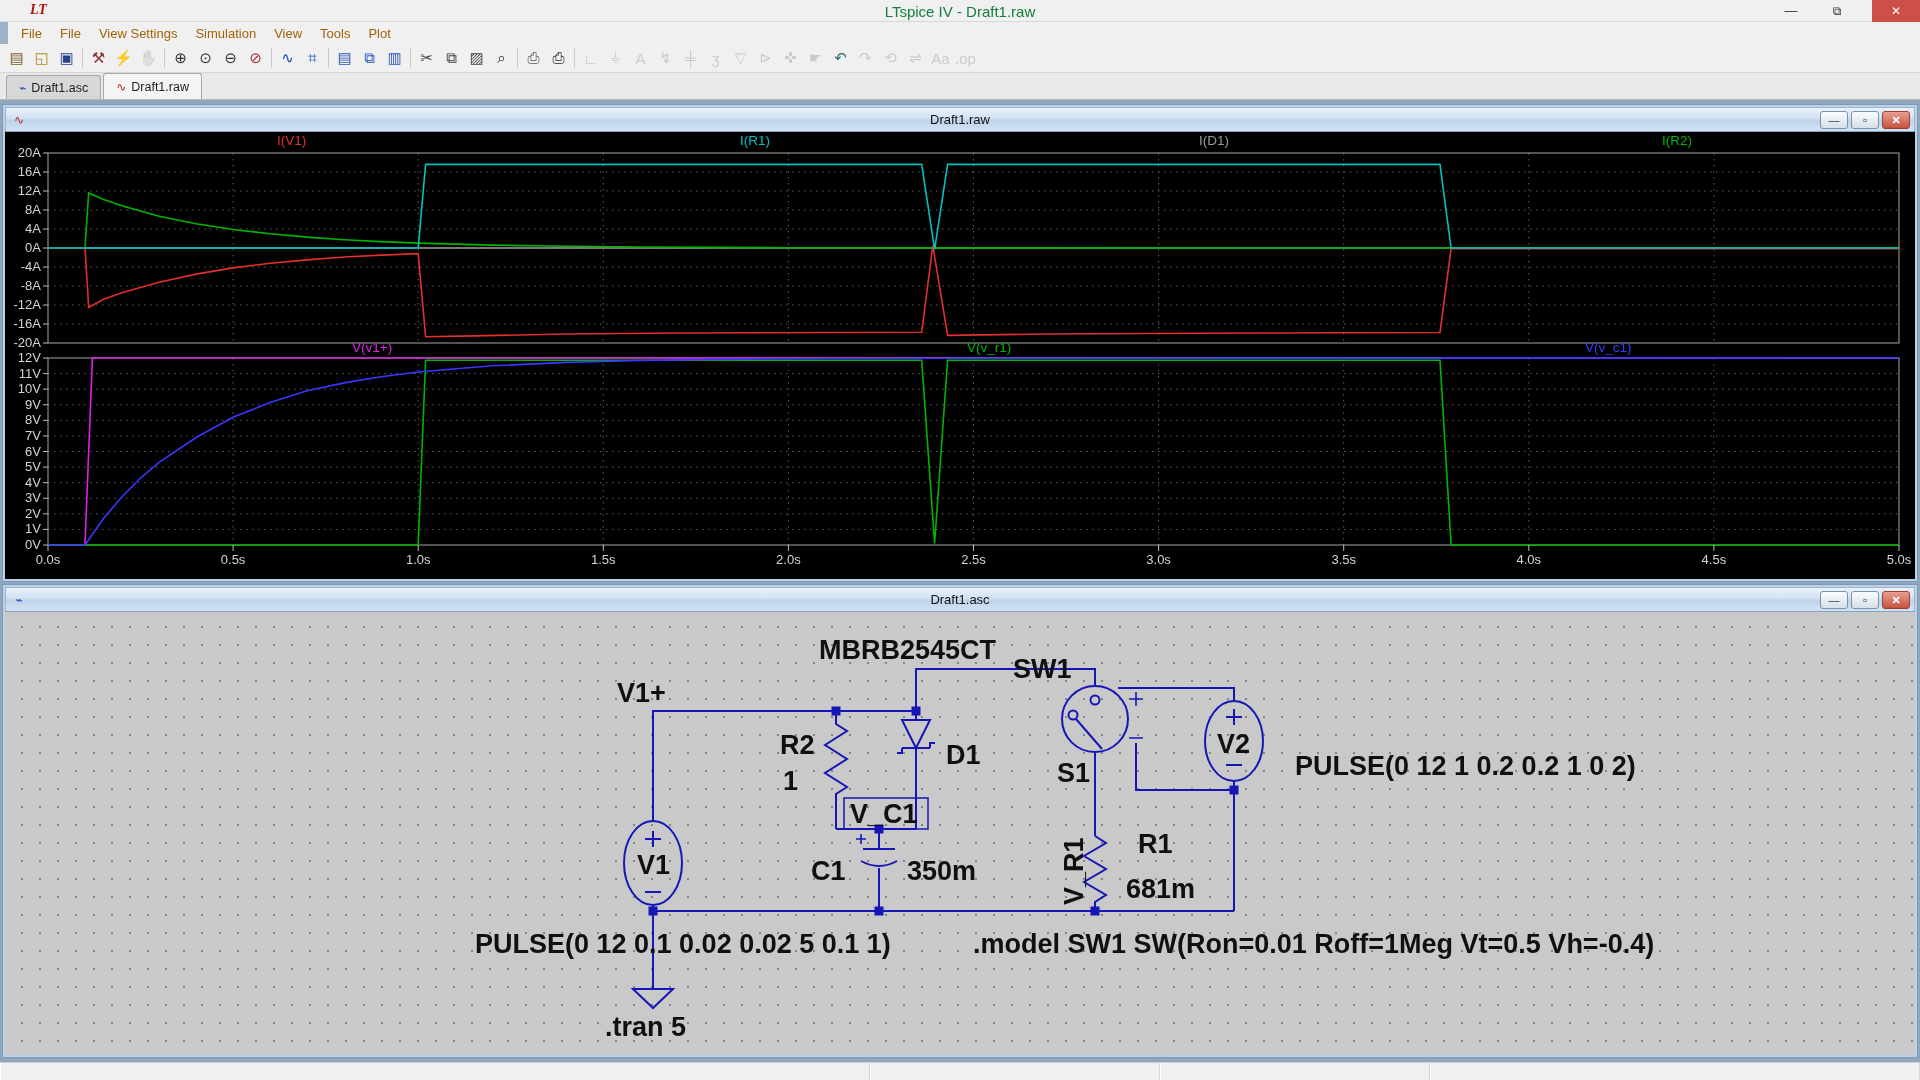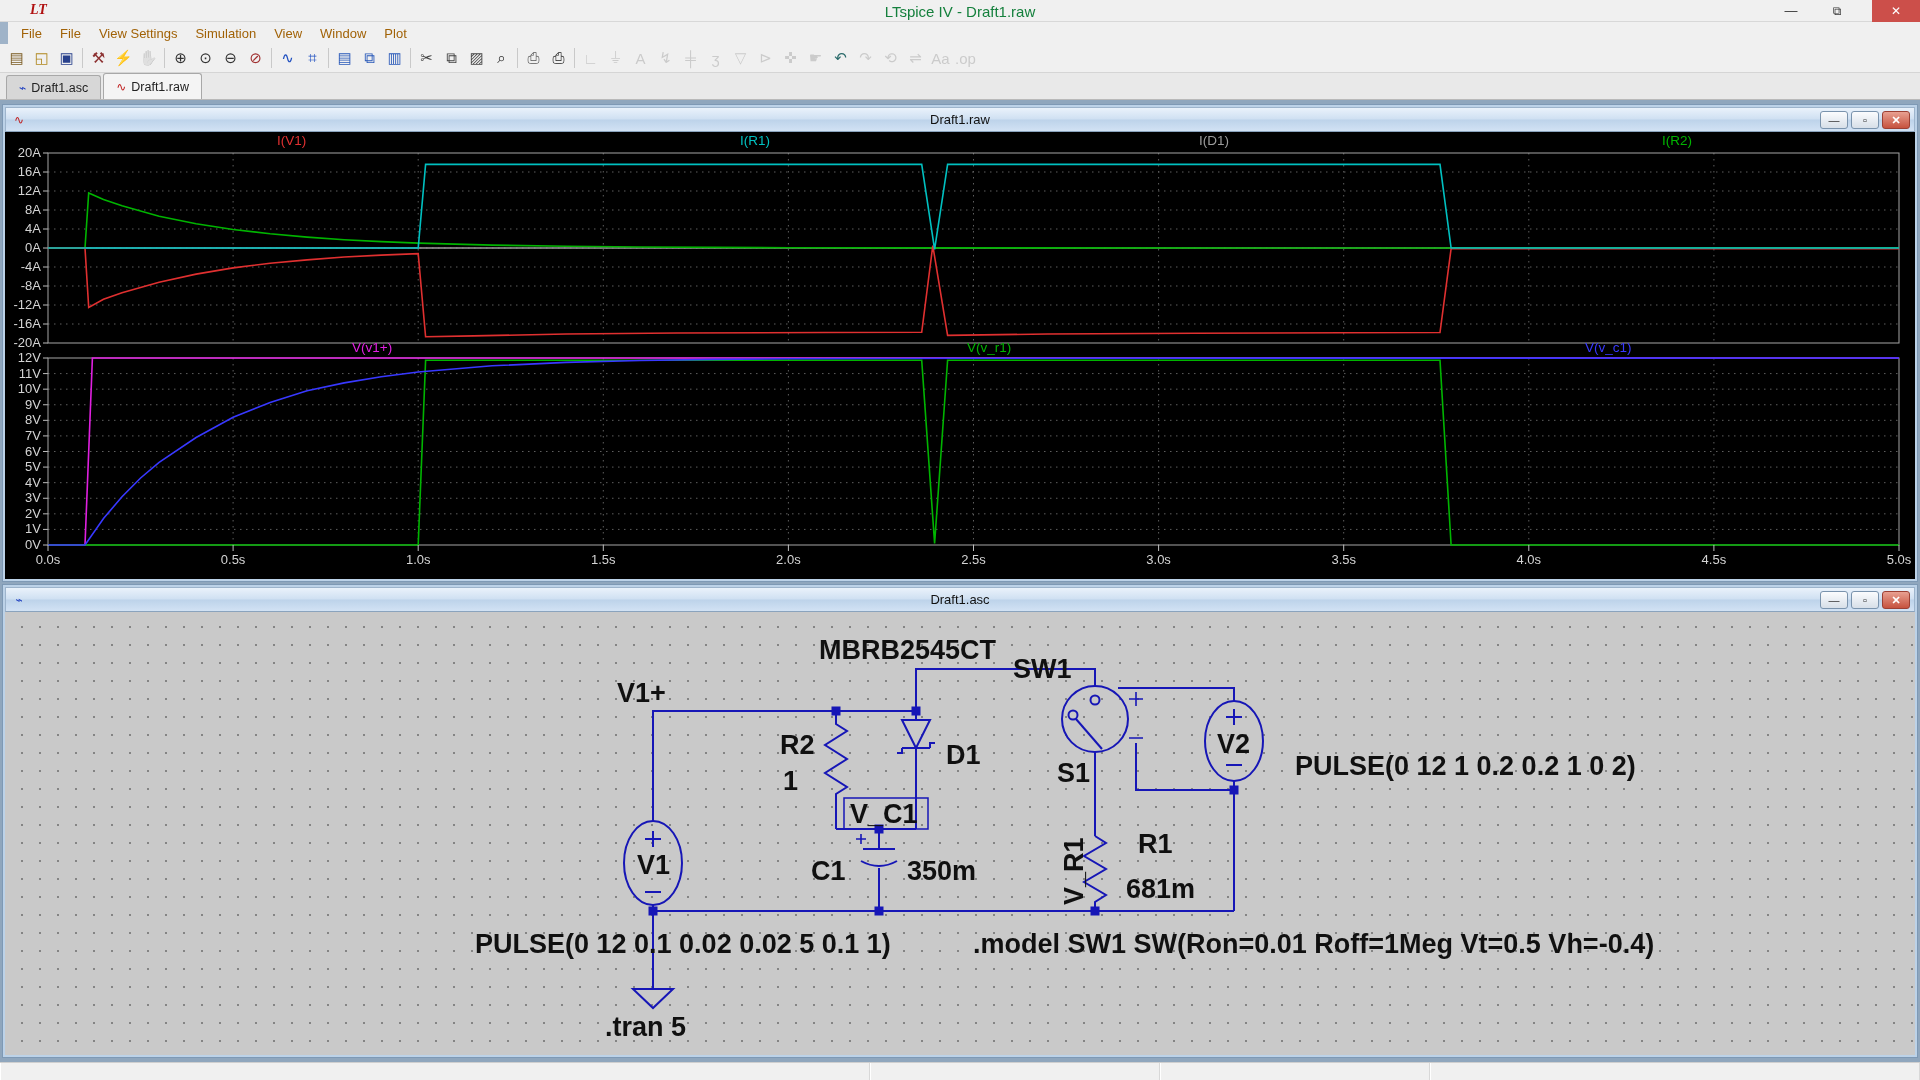--- a/index.html
+++ b/index.html
@@ -85,21 +85,21 @@
   <span class="sysbtn" id="btn-restore">⧉</span>
   <span class="sysbtn" id="btn-close">✕</span>
 </div>
 
 <div id="menubar">
     <span class="menu-item">File</span>
     <span class="menu-item">File</span>
     <span class="menu-item">View Settings</span>
     <span class="menu-item">Simulation</span>
     <span class="menu-item">View</span>
-    <span class="menu-item">Window</span>
+    <span class="menu-item">Tools</span>
     <span class="menu-item">Plot</span>
   </div>
 
 <div id="toolbar">
     <span class="tbtn" style="color: rgb(122, 90, 32);">▤</span>
     <span class="tbtn" style="color: rgb(176, 136, 32);">◱</span>
     <span class="tbtn" style="color: rgb(40, 64, 140);">▣</span>
     <span class="tbsep"></span>
     <span class="tbtn" style="color: rgb(140, 48, 48);">⚒</span>
     <span class="tbtn" style="color: rgb(58, 58, 58);">⚡</span>

